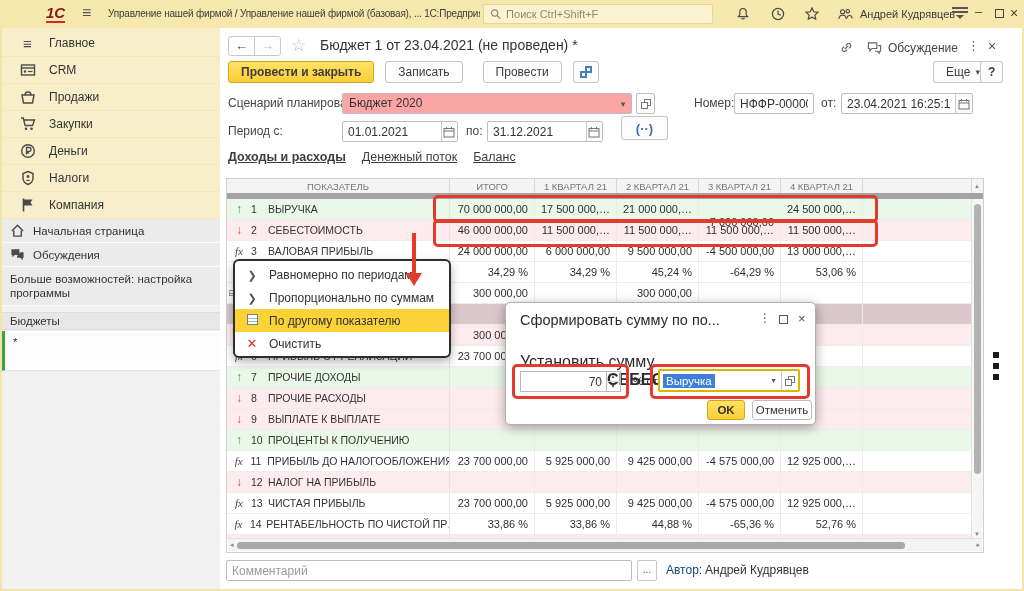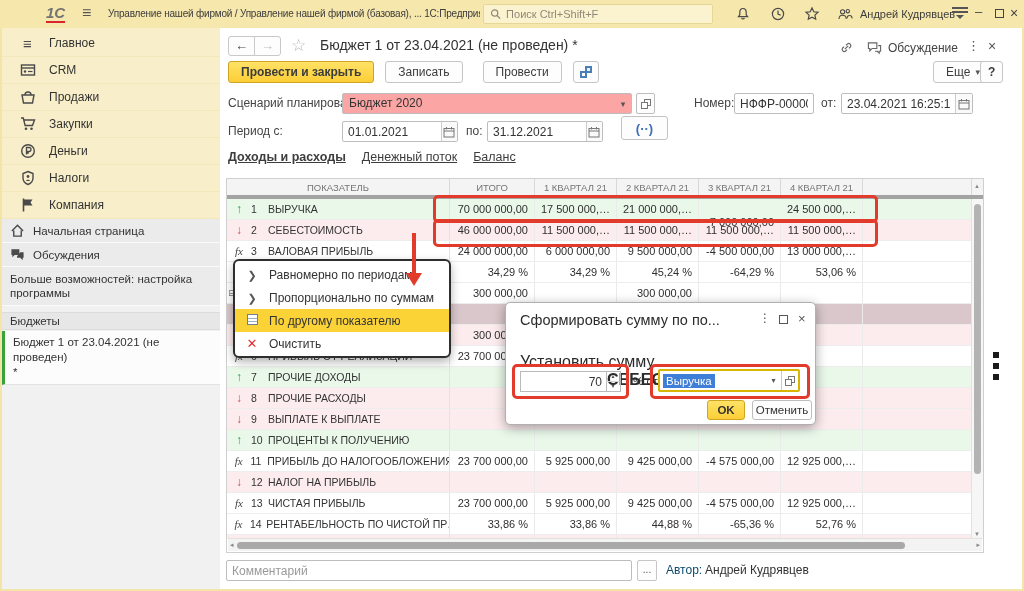--- a/index.html
+++ b/index.html
@@ -2,21 +2,21 @@
 <html><head>
 <meta charset="utf-8">
 <style>
   * { margin:0; padding:0; box-sizing:border-box; }
   body { font-family:"Liberation Sans","DejaVu Sans",sans-serif; background:#888; }
   #win { position:relative; width:1024px; height:591px; background:#fff; overflow:hidden; }
   .edge { position:absolute; background:#f3e4a8; z-index:5; }
 
   
   .titlebar { position:absolute; left:0; top:0; width:1024px; height:28px; background:#f6e7ad; z-index:6; }
-  .logo { position:absolute; left:46px; top:4px; font-size:15px; font-weight:bold; font-style:italic; color:#737373; border-bottom:2px solid #d8262c; line-height:17px; }
+  .logo { position:absolute; left:46px; top:4px; font-size:15px; font-weight:bold; font-style:italic; color:#7f1d1d; border-bottom:2px solid #d8262c; line-height:17px; }
   .burger { position:absolute; left:82px; top:4px; font-size:16px; color:#555; }
   .apptitle { position:absolute; left:108px; top:8px; width:372px; font-size:10px; letter-spacing:-0.2px; color:#3c3c3c; white-space:nowrap; overflow:hidden; }
   .tsearch { position:absolute; left:483px; top:4px; width:230px; height:20px; background:#fbf3cf; border:1px solid #e7d795; border-radius:2px; display:flex; align-items:center; padding:0 6px; gap:5px; }
   .tsearch input { border:none; background:transparent; outline:none; font-size:11px; color:#555; width:100%; font-family:inherit; }
   .tsearch input::placeholder { color:#8f8878; }
   .tbi { position:absolute; top:6px; width:16px; height:16px; }
   .username { position:absolute; left:860px; top:8px; font-size:11px; color:#3c3c3c; }
   .svcmenu { position:absolute; left:952px; top:7px; width:16px; height:14px; }
   .svcmenu span { display:block; height:2px; background:#555; margin-bottom:2px; }
   .svcmenu .tri { width:0; height:0; background:none; border-left:4px solid transparent; border-right:4px solid transparent; border-top:4px solid #555; margin:1px auto 0; }
@@ -72,21 +72,21 @@
   .ic-open i:first-child { right:0; top:0; }
   .ic-open i:last-child { left:0; bottom:0; background:#fff; }
   .periodbtn { position:absolute; left:621px; top:116px; width:47px; height:24px; background:#fdfdfd; border:1px solid #c3c3c3; border-radius:3px; color:#3d6fb8; font-weight:bold; font-size:13px; display:flex; align-items:center; justify-content:center; }
 
   .tabs { position:absolute; left:228px; top:150px; display:flex; gap:16px; }
   .tab { font-size:12.5px; color:#3d3d3d; text-decoration:underline; cursor:pointer; }
   .tab.active { font-weight:bold; }
 
   
   .grid { position:absolute; left:226px; top:178px; width:758px; height:375px; border:1px solid #cfcfcf; background:#fff; }
-  .g-head { display:flex; height:20px; background:#f4f4f4; border-bottom:4px solid #a3a3a3; }
+  .g-head { display:flex; height:20px; background:#f4f4f4; border-bottom:6px solid #a3a3a3; }
   .g-head .hc { font-size:9.5px; color:#757575; display:flex; align-items:center; justify-content:center; border-right:1px solid #d8d8d8; }
   .t-row { display:flex; height:21px; border-bottom:1px solid #ededed; }
   .t-row.g { background:#eaf8ea; } .t-row.p { background:#fdecee; }
   .t-row.w { background:#fff; } .t-row.s { background:#d9c7cb; }
   .c-label { width:223px; display:flex; align-items:center; border-right:1px solid #e3e3e3; position:relative; }
   .c-val { display:flex; align-items:center; justify-content:flex-end; padding-right:6px; font-size:11px; color:#2f2f2f; border-right:1px solid #ebebeb; }
   .c-fill { flex:1; border-right:1px solid #e0e0e0; }
   .c-sb { width:11px; background:#f6f6f6; }
   .ric { width:24px; text-align:center; font-size:12px; font-weight:bold; }
   .ric.up { color:#2e9e47; } .ric.dn { color:#d84a4a; }
@@ -277,21 +277,20 @@
     <div class="n2">
       <svg width="15" height="15" viewBox="0 0 16 16">
           <path d="M1.5 2.5h8.5v6H5L2.5 11V8.5h-1z" fill="#4a4a4a"></path>
           <path d="M11 5.5h3.5v6h-1V14L11 11.5H7.5V9.8" fill="#4a4a4a"></path>
         </svg>
       <span class="slb">Обсуждения</span>
     </div>
     <div class="more">Больше возможностей: настройка программы</div>
     <div class="ssec">Бюджеты</div>
     <div class="doctab">
-      <div>Бюджет 1 от 23.04.2021 (не проведен)</div>
       <div>*</div>
     </div>
   </div>
 
   <div class="navbtn" style="left:228px;border-radius:3px 0 0 3px;color:#444">←</div>
   <div class="navbtn" style="left:254px;border-radius:0 3px 3px 0;color:#bdbdbd">→</div>
   <span class="favstar">☆</span>
   <span class="doctitle">Бюджет 1 от 23.04.2021 (не проведен) *</span>
   <svg class="hicon" style="left:838px" viewBox="0 0 16 16">
       <path d="M6.2 9.8l3.6-3.6M5.4 7l-1.6 1.6a2.3 2.3 0 0 0 3.2 3.2L8.6 10.2M10.6 9l1.6-1.6a2.3 2.3 0 0 0-3.2-3.2L7.4 5.8" fill="none" stroke="#666" stroke-width="1.3"></path>

